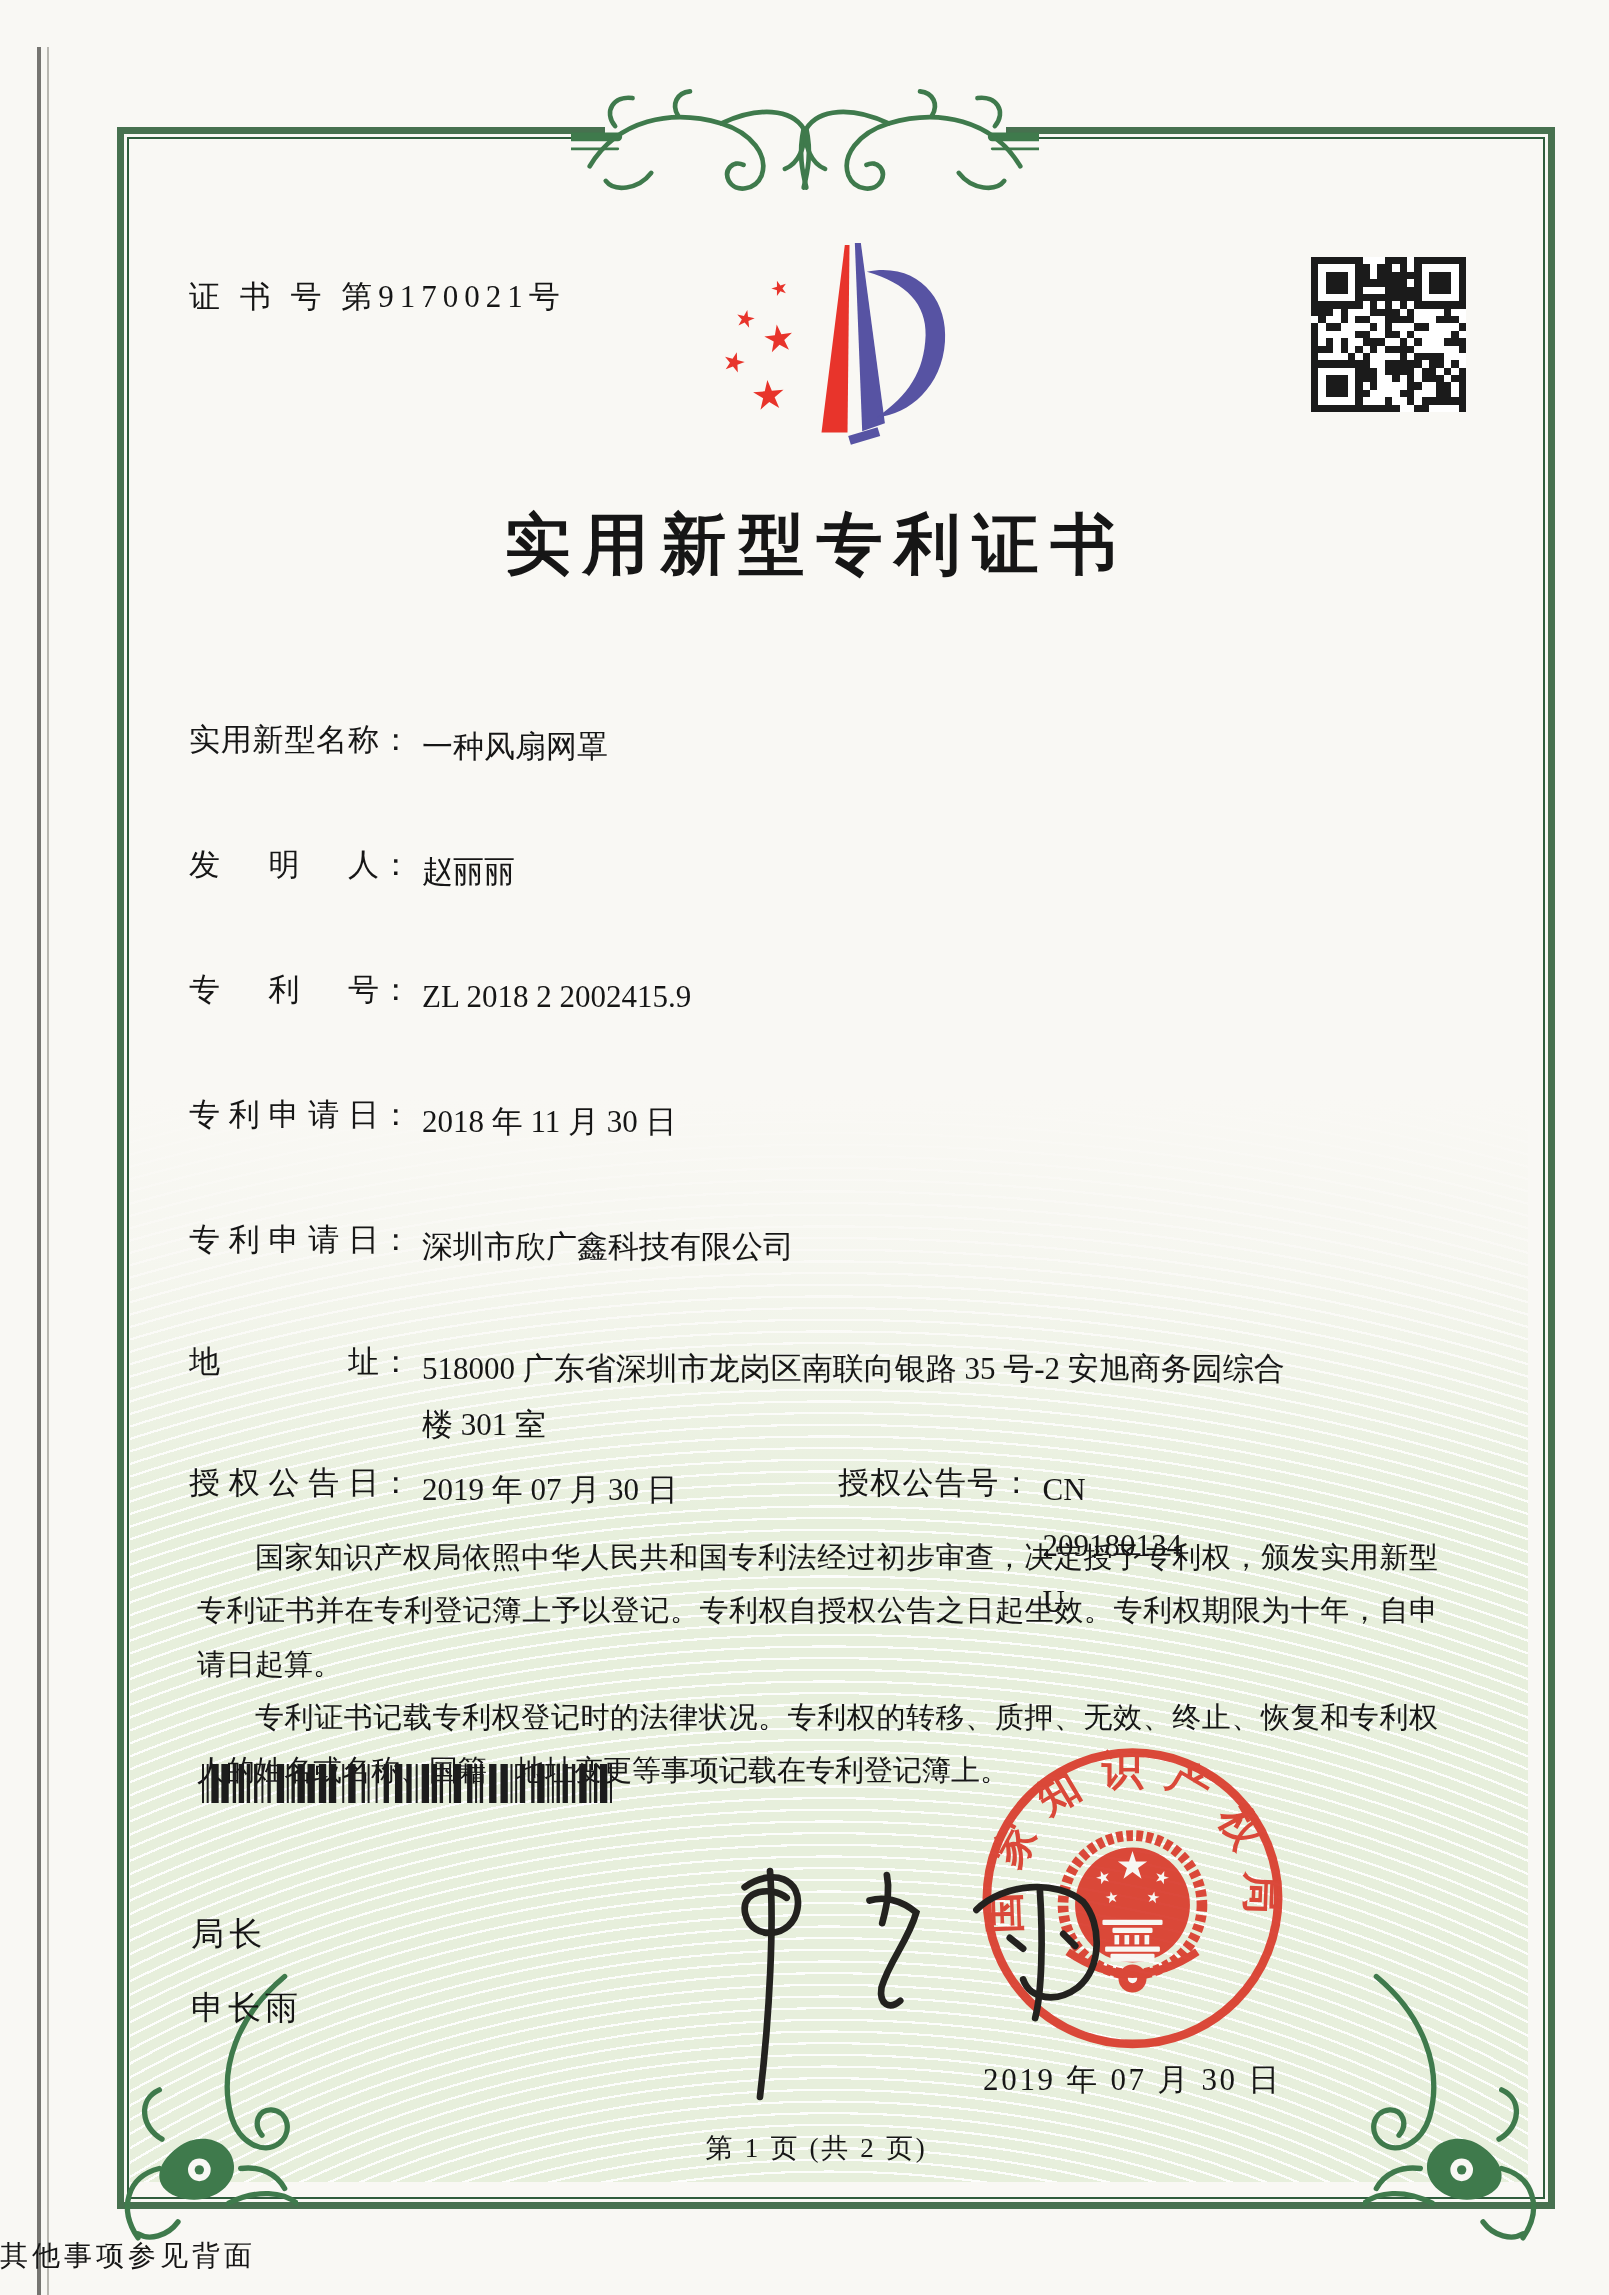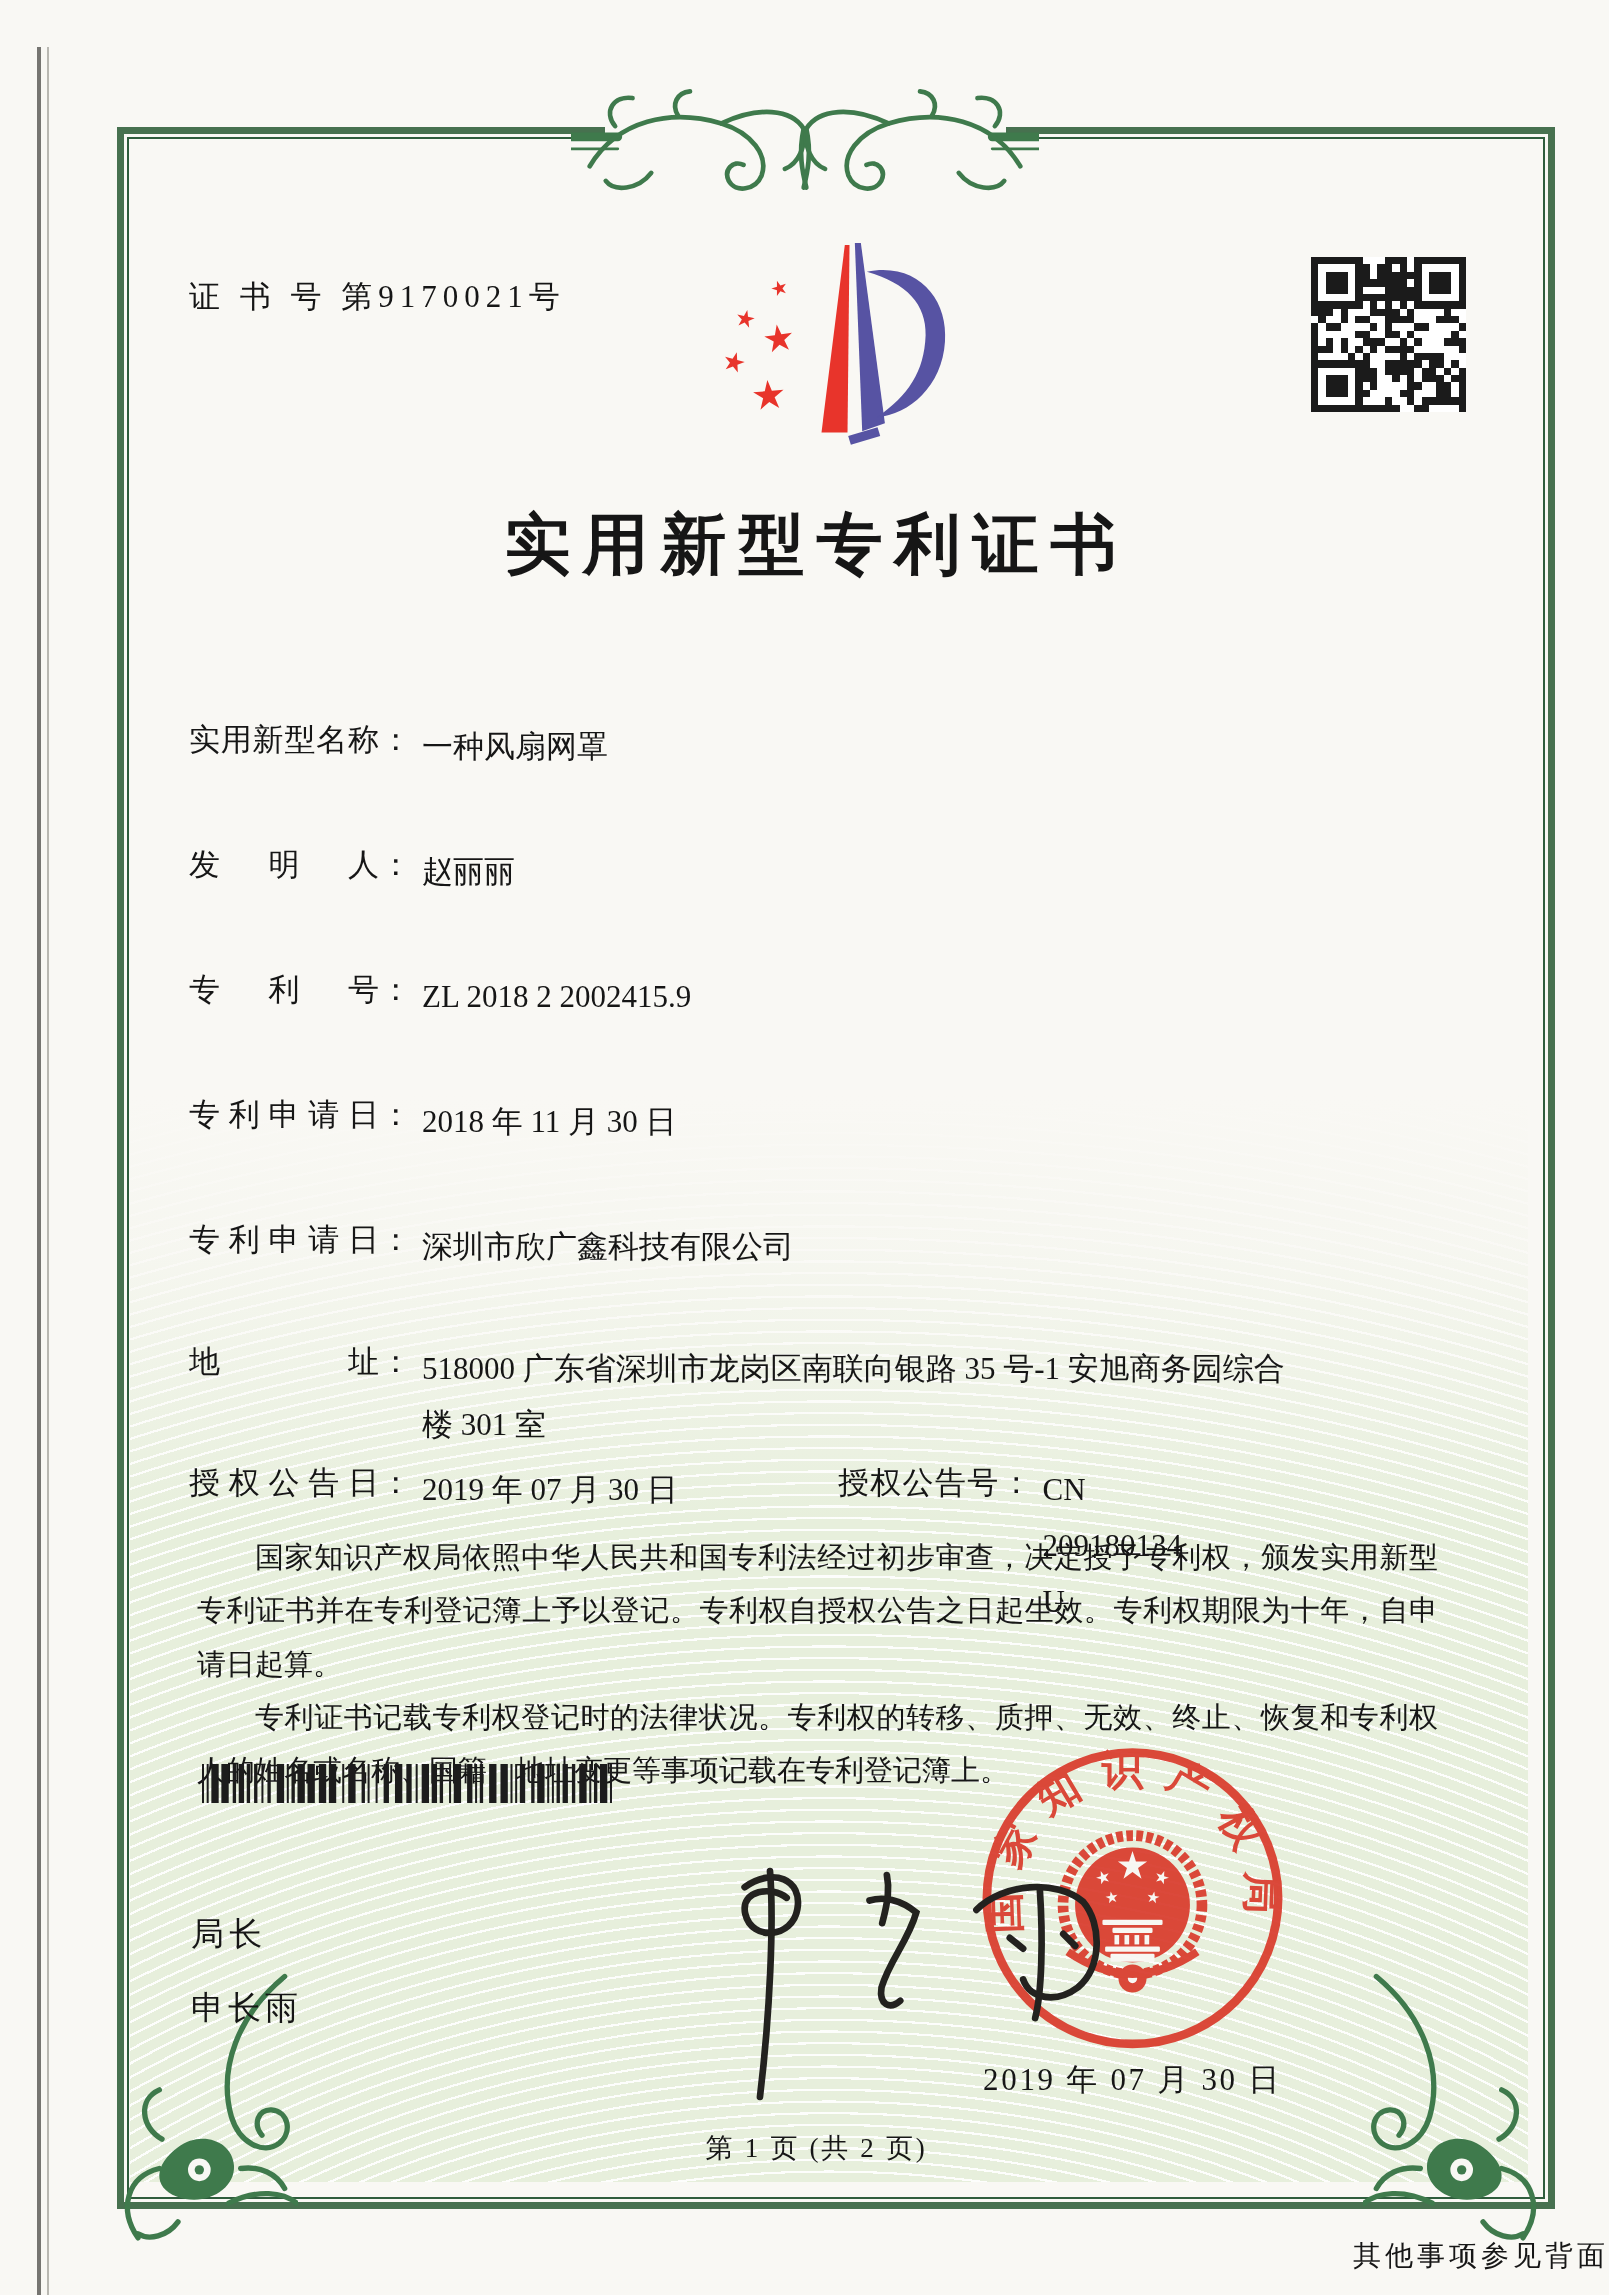--- a/index.html
+++ b/index.html
@@ -49,21 +49,21 @@
   .signer-title{left:191px;top:1912px;font-size:33px;letter-spacing:5.3px;z-index:4;}
   .signer-name{left:191px;top:1986px;font-size:33px;letter-spacing:4px;z-index:4;}
   .signature{left:601px;top:1859px;width:521px;height:254px;z-index:5;}
 
   .seal{left:970px;top:1730px;width:325px;height:334px;z-index:4;opacity:.92;}
   .seal-date{left:970px;top:2059px;width:325px;text-align:center;font-size:31px;
              letter-spacing:2.7px;z-index:5;}
 
   .page-note{left:0;top:2130px;width:100%;text-align:center;font-size:27px;
              letter-spacing:2.7px;z-index:4;padding-left:12px;}
-  .back-note{left:0;top:2237px;width:100%;text-align:right;font-size:28px;
+  .back-note{left:0;top:2237px;width:100%;text-align:left;font-size:28px;
              letter-spacing:4px;z-index:4;}
 </style>
 </head>
 <body>
 
 <div class="page">
 
   <div class="abs scan-line-1"></div>
   <div class="abs scan-line-2"></div>
 
@@ -327,21 +327,21 @@
     <span class="val">2018 年 11 月 30 日</span>
   </div>
   <div class="row" style="top:1219px">
     <span class="lbl">专利申请日</span>
     <span class="colon">：</span>
     <span class="val">深圳市欣广鑫科技有限公司</span>
   </div>
   <div class="row addr" style="top:1341px">
     <span class="lbl">地址</span>
     <span class="colon">：</span>
-    <span class="val">518000 广东省深圳市龙岗区南联向银路 35 号-1 安旭商务园综合楼 301 室</span>
+    <span class="val">518000 广东省深圳市龙岗区南联向银路 35 号-2 安旭商务园综合楼 301 室</span>
   </div>
 
   <div class="row" style="top:1462px">
     <span class="lbl">授权公告日</span>
     <span class="colon">：</span>
     <span class="val">2019 年 07 月 30 日</span>
     <span class="g2">
       <span class="lbl">授权公告号</span>
       <span class="colon">：</span>
       <span class="val">CN 209180134 U</span>

